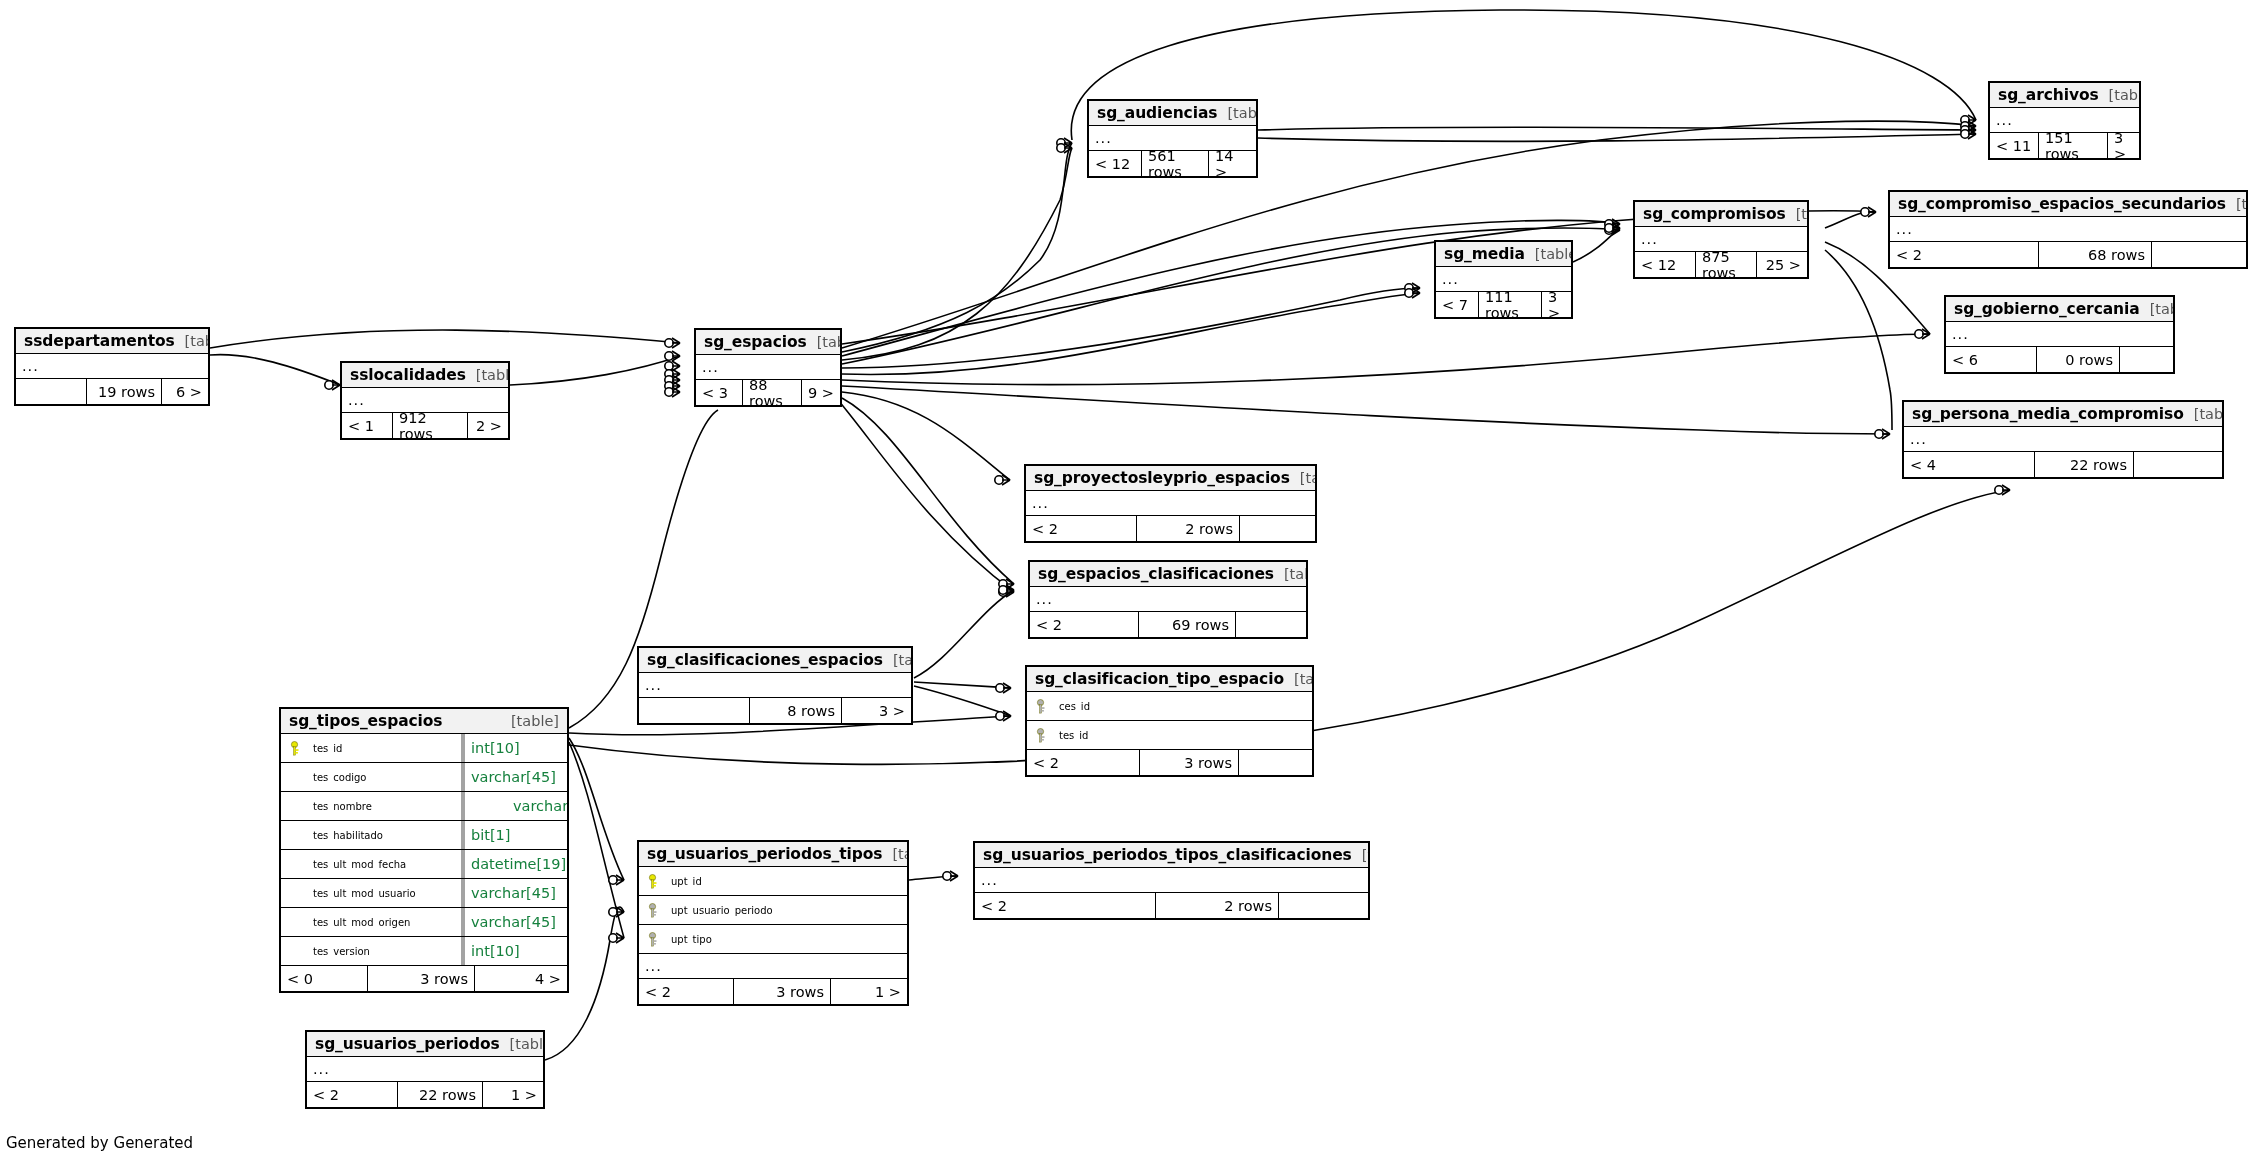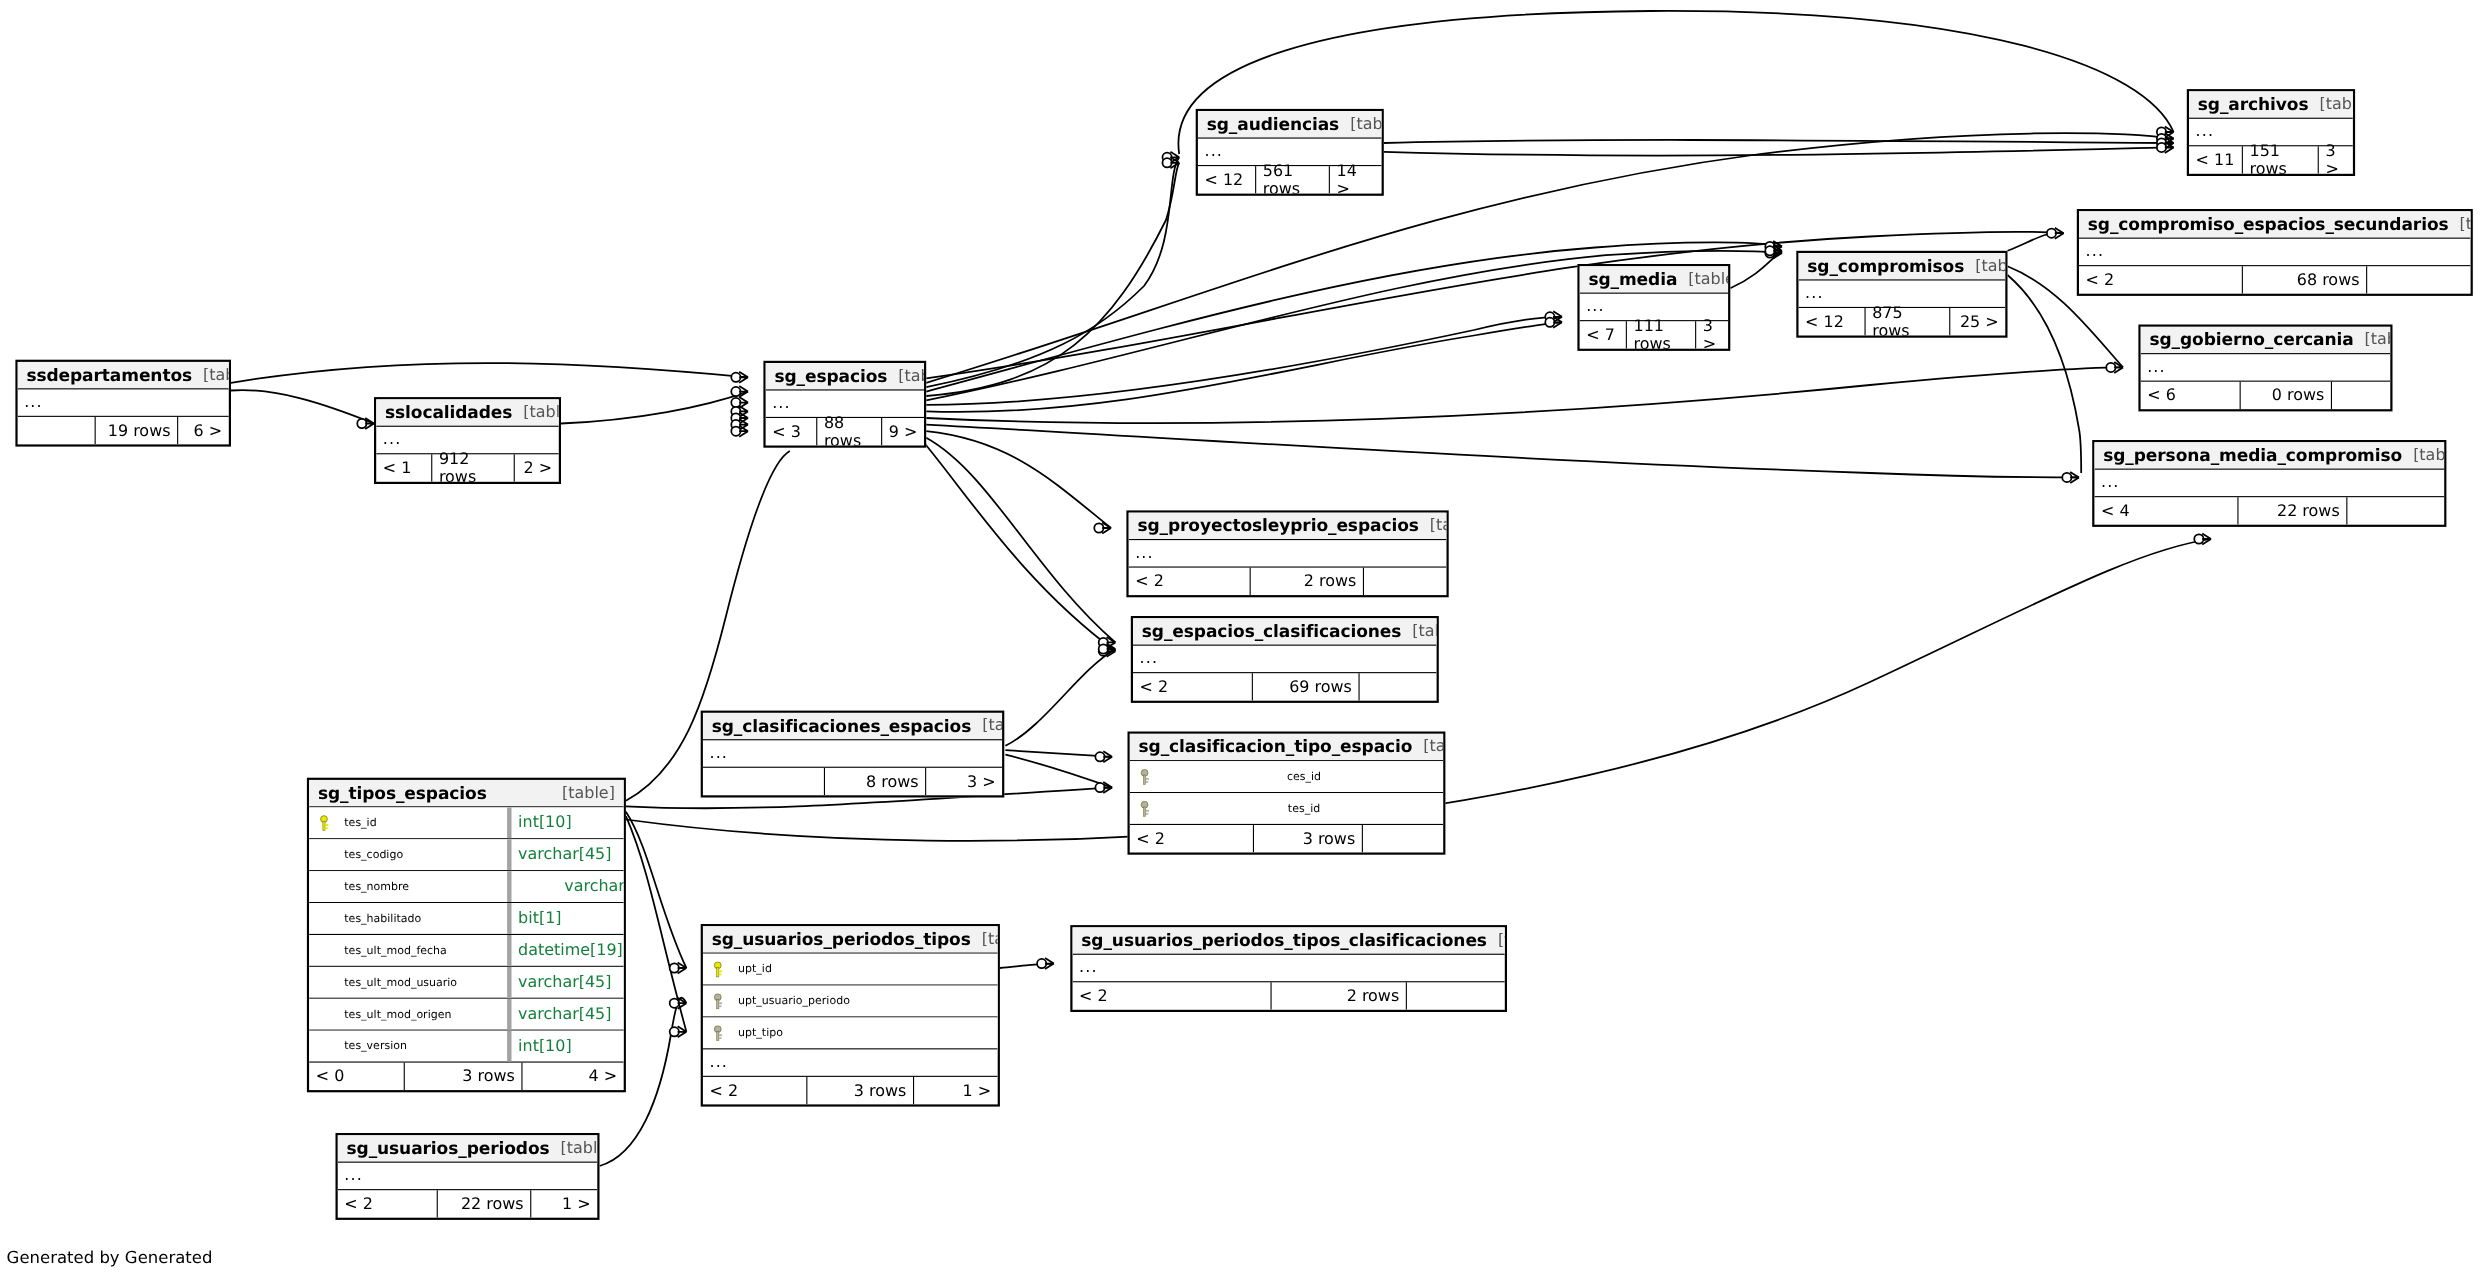--- a/index.html
+++ b/index.html
@@ -360,21 +360,21 @@
           <span class="tname">sg_media</span>
           <span class="ttype">[table]</span>
         </div>
         <div class="ellipsis-row">...</div>
         <div class="footer-row">
           <span class="f-cell f-left" style="width: 42px; min-width: 42px;">&lt; 7</span>
           <span class="f-cell f-mid" style="flex: 1 1 0%;">111 rows</span>
           <span class="f-cell f-right" style="width: 29px; min-width: 29px;">3 &gt;</span>
         </div>
       </div>
-      <div class="node" style="left: 1633px; top: 200px; width: 192px; margin-top: 28px;">
+      <div class="node" style="left: 1633px; top: 200px; width: 176px;">
         <div class="node-title">
           <span class="tname">sg_compromisos</span>
           <span class="ttype">[table]</span>
         </div>
         <div class="ellipsis-row">...</div>
         <div class="footer-row">
           <span class="f-cell f-left" style="width: 60px; min-width: 60px;">&lt; 12</span>
           <span class="f-cell f-mid" style="flex: 1 1 0%;">875 rows</span>
           <span class="f-cell f-right" style="width: 50px; min-width: 50px;">25 &gt;</span>
         </div>
@@ -456,21 +456,21 @@
           <span class="tname">sg_clasificaciones_espacios</span>
           <span class="ttype">[table]</span>
         </div>
         <div class="ellipsis-row">...</div>
         <div class="footer-row">
           <span class="f-cell f-left" style="width: 110px; min-width: 110px;"></span>
           <span class="f-cell f-mid" style="flex: 1 1 0%;">8 rows</span>
           <span class="f-cell f-right" style="width: 69px; min-width: 69px;">3 &gt;</span>
         </div>
       </div>
-      <div class="node" style="left: 1025px; top: 665px; width: 289px; text-align: center;">
+      <div class="node" style="left: 1025px; top: 665px; width: 289px;">
         <div class="node-title">
           <span class="tname">sg_clasificacion_tipo_espacio</span>
           <span class="ttype">[table]</span>
         </div>
         <div class="col-row">
           <span class="col-key">
             <svg class="keyicon" width="11" height="15" viewBox="0 0 11 15">
               <circle cx="5.5" cy="3.6" r="3.1" fill="#b0b0b0" stroke="#7a7a1a" stroke-width="0.7"></circle>
               <rect x="4.5" y="5.5" width="2" height="8.6" fill="#b0b0b0" stroke="#7a7a1a" stroke-width="0.5"></rect>
               <rect x="6.5" y="8.2" width="3" height="1.7" fill="#b0b0b0"></rect>

